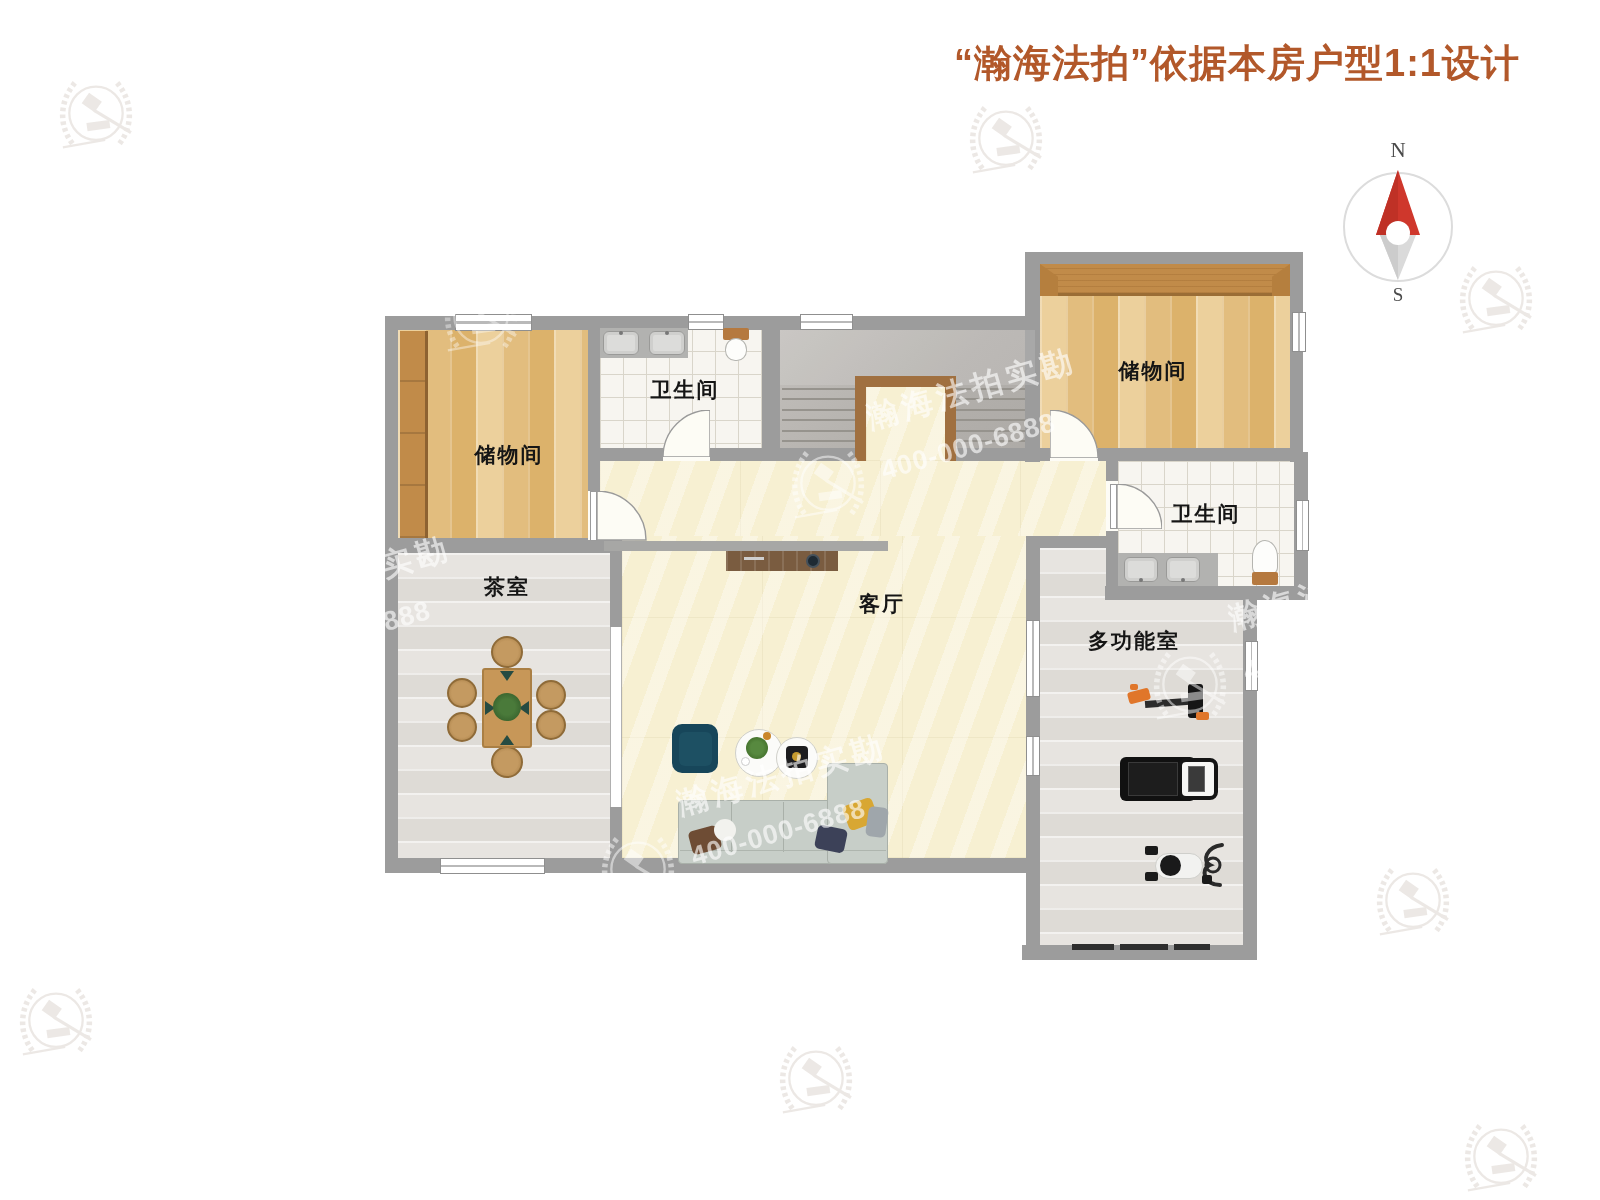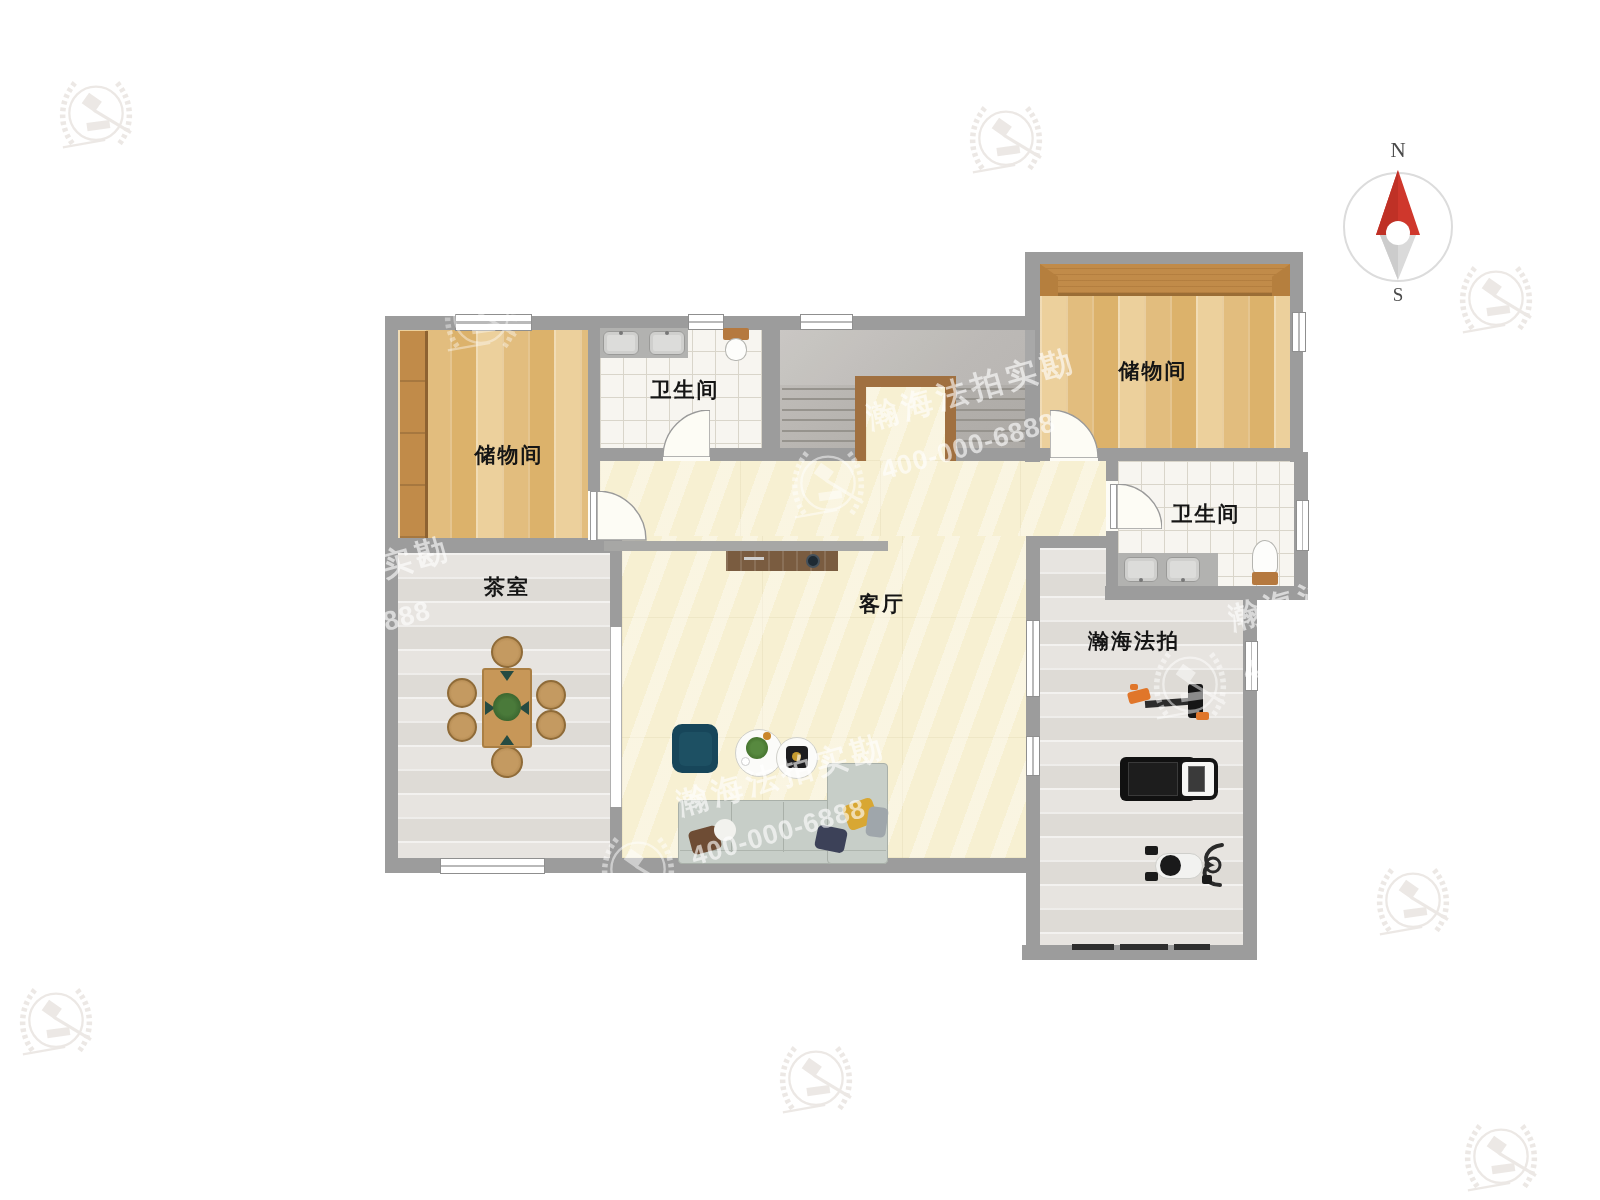--- a/index.html
+++ b/index.html
@@ -221,21 +221,21 @@
   <div class="abs" style="left:1072px;top:944px;width:42px;height:6px;background:#2e2e2e"></div>
   <div class="abs" style="left:1120px;top:944px;width:48px;height:6px;background:#2e2e2e"></div>
   <div class="abs" style="left:1174px;top:944px;width:36px;height:6px;background:#2e2e2e"></div>
 
   <div class="abs room-label" style="left:459px;top:441px;width:100px">储物间</div>
   <div class="abs room-label" style="left:635px;top:376px;width:100px">卫生间</div>
   <div class="abs room-label" style="left:1103px;top:357px;width:100px">储物间</div>
   <div class="abs room-label" style="left:1156px;top:500px;width:100px">卫生间</div>
   <div class="abs room-label" style="left:467px;top:573px;width:80px">茶室</div>
   <div class="abs room-label" style="left:837px;top:590px;width:90px">客厅</div>
-  <div class="abs room-label" style="left:1064px;top:627px;width:140px">瀚海法拍</div>
+  <div class="abs room-label" style="left:1064px;top:627px;width:140px">多功能室</div>
 
   <div class="abs wm" style="left:740px;top:392px">
     <svg class="logo" viewBox="0 0 100 100">
         <use href="#wmlogo"></use>
       </svg>
     <div class="l1">瀚海法拍实勘</div>
     <div class="l2">400-000-6888</div>
   </div>
   <div class="abs wm" style="left:550px;top:778px">
     <svg class="logo" viewBox="0 0 100 100">
@@ -277,20 +277,21 @@
   <svg class="abs bglogo" style="left:770px;top:1035px" viewBox="0 0 100 100">
       <use href="#wmlogo"></use>
     </svg>
   <svg class="abs bglogo" style="left:1367px;top:857px" viewBox="0 0 100 100">
       <use href="#wmlogo"></use>
     </svg>
   <svg class="abs bglogo" style="left:1455px;top:1113px" viewBox="0 0 100 100">
       <use href="#wmlogo"></use>
     </svg>
 
+  <div class="abs title" style="left:820px;top:38px;width:700px">“瀚海法拍”依据本房户型1:1设计</div>
 
   <div class="abs" style="left:1328px;top:135px;width:140px;height:170px">
     <svg width="140" height="170" viewBox="0 0 140 170">
       <text x="70" y="22" text-anchor="middle" font-size="21" fill="#4a4a4a" font-family="Liberation Serif, serif">N</text>
       <circle cx="70" cy="92" r="54" fill="none" stroke="#dcdcdc" stroke-width="2"></circle>
       <polygon points="70,35 92,100 48,100" fill="#cf372c"></polygon>
       <polygon points="70,35 70,100 48,100" fill="#bf3126"></polygon>
       <polygon points="52,100 88,100 70,145" fill="#dadada"></polygon>
       <polygon points="52,100 70,100 70,145" fill="#cccccc"></polygon>
       <circle cx="70" cy="98" r="12" fill="#ffffff"></circle>

